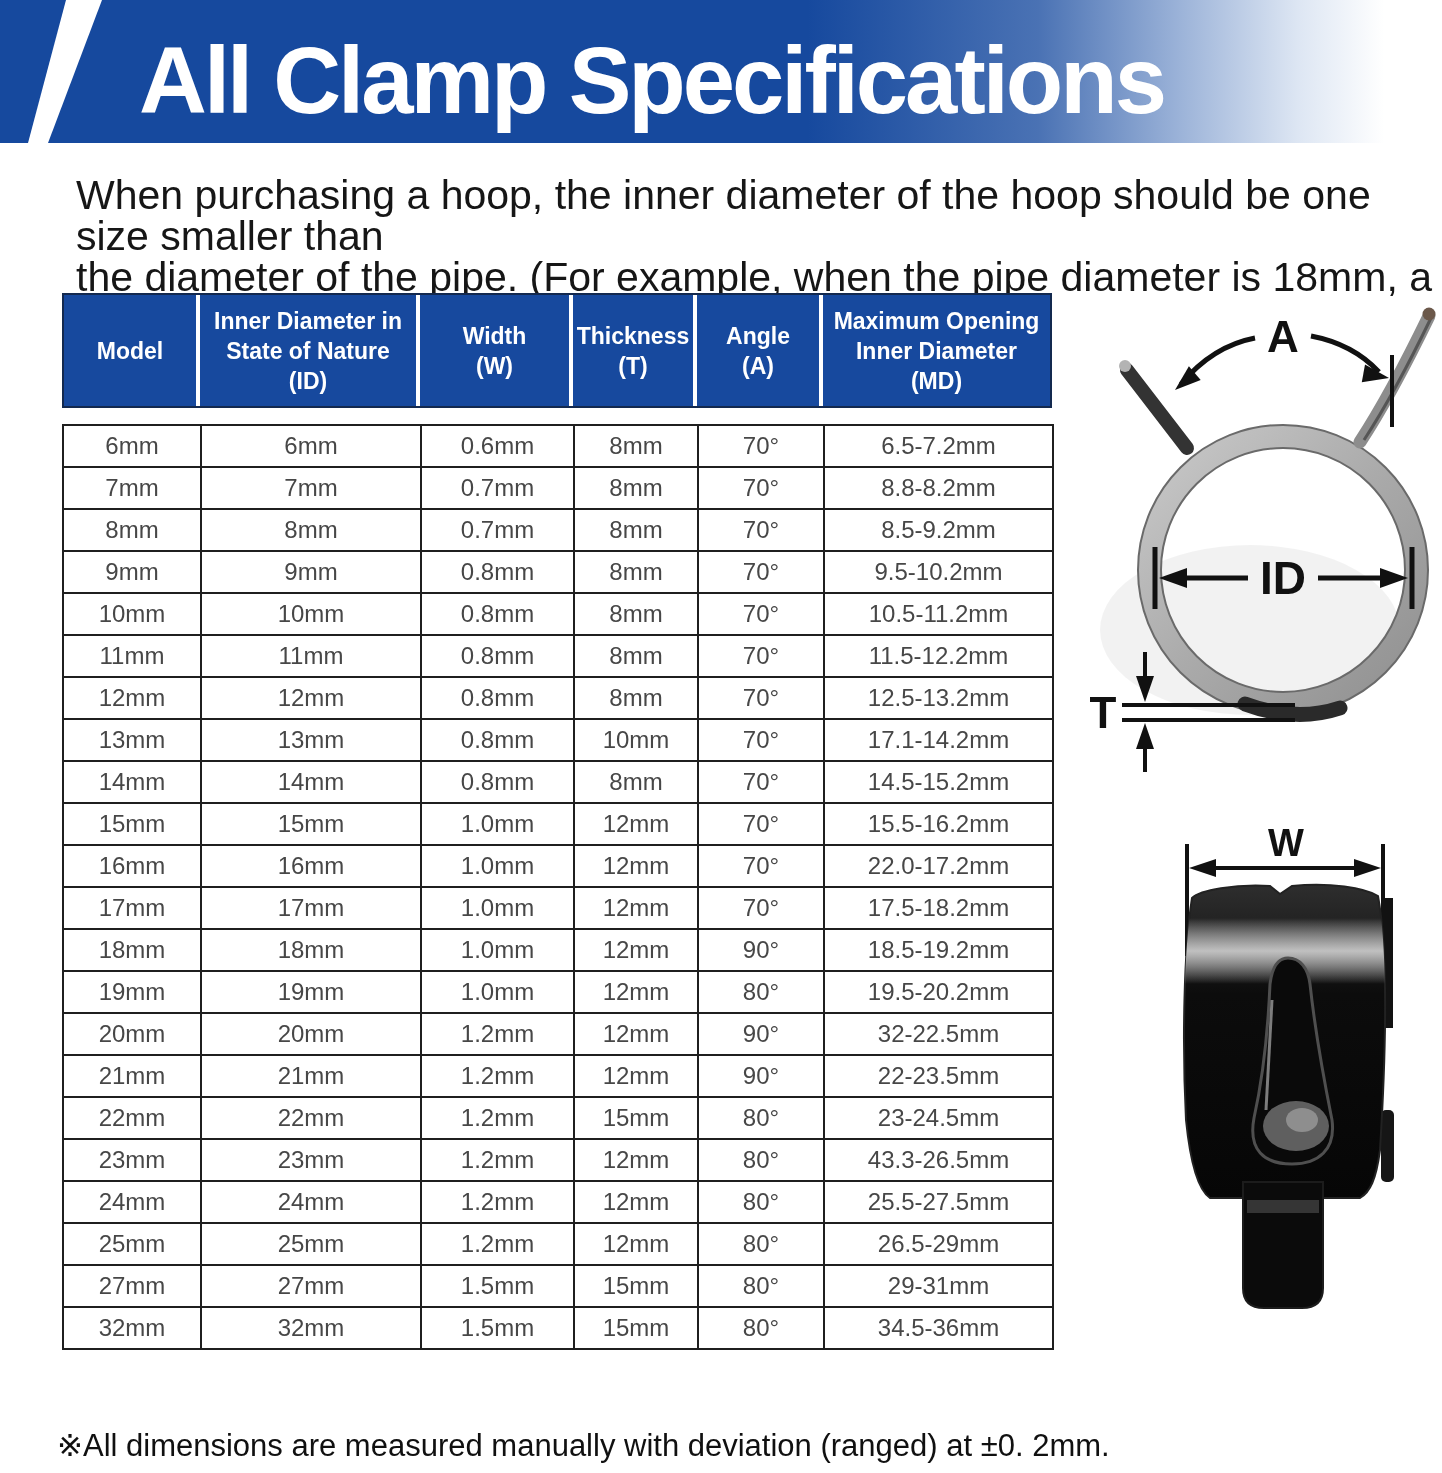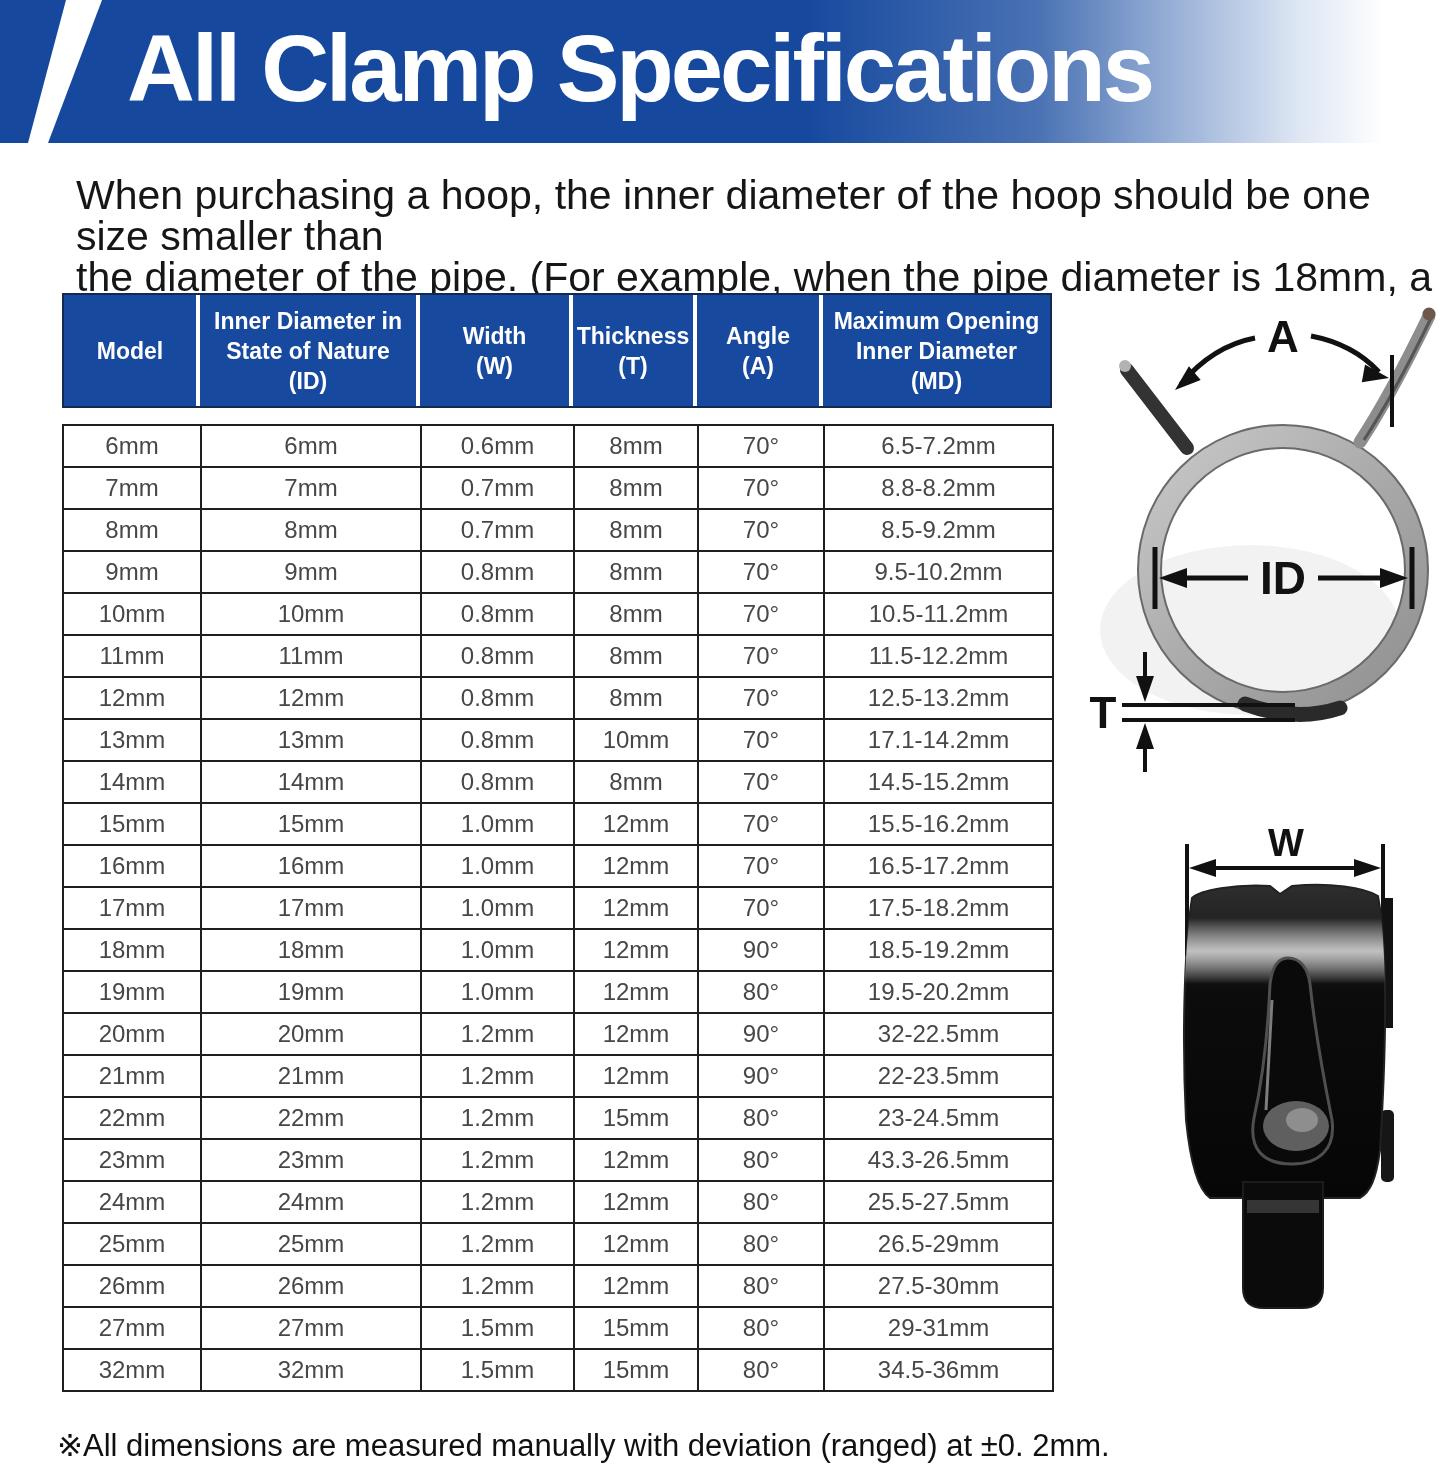--- a/index.html
+++ b/index.html
@@ -11,21 +11,21 @@
   .banner{
     position:absolute;left:0;top:0;width:1442px;height:143px;
     background:linear-gradient(90deg,#16499e 0%,#16499e 56%,#4a72b4 72%,#9db4d9 82%,#dde6f3 90%,#ffffff 96%);
   }
   .banner-slash{
     position:absolute;left:0;top:0;width:100%;height:100%;background:#ffffff;
     clip-path:polygon(66px 0px,102px 0px,48px 143px,28px 143px);
   }
   .banner h1{
     position:absolute;left:127px;top:50%;transform:translateY(-53%);
-    margin:0;color:#ffffff;font-size:94px;font-weight:700;letter-spacing:-3px;white-space:nowrap;
+    margin:12px;color:#ffffff;font-size:94px;font-weight:700;letter-spacing:-3px;white-space:nowrap;
   }
   
   .intro{
     position:absolute;left:64px;top:163px;width:1370px;margin:12px;
     font-size:41px;line-height:41px;color:#161616;white-space:pre-line;
   }
   
   .spec-table-wrap{position:absolute;left:62px;top:293px;width:990px;}
   .spec-head{
     box-sizing:border-box;width:990px;height:115px;border:2px solid #13294f;background:#ffffff;
@@ -172,21 +172,21 @@
             <td>12mm</td>
             <td>70°</td>
             <td>15.5-16.2mm</td>
           </tr>
           <tr>
             <td>16mm</td>
             <td>16mm</td>
             <td>1.0mm</td>
             <td>12mm</td>
             <td>70°</td>
-            <td>16.5-17.2mm</td>
+            <td>22.0-17.2mm</td>
           </tr>
           <tr>
             <td>17mm</td>
             <td>17mm</td>
             <td>1.0mm</td>
             <td>12mm</td>
             <td>70°</td>
             <td>17.5-18.2mm</td>
           </tr>
           <tr>
@@ -245,28 +245,20 @@
             <td>80°</td>
             <td>25.5-27.5mm</td>
           </tr>
           <tr>
             <td>25mm</td>
             <td>25mm</td>
             <td>1.2mm</td>
             <td>12mm</td>
             <td>80°</td>
             <td>26.5-29mm</td>
-          </tr>
-          <tr>
-            <td>26mm</td>
-            <td>26mm</td>
-            <td>1.2mm</td>
-            <td>12mm</td>
-            <td>80°</td>
-            <td>27.5-30mm</td>
           </tr>
           <tr>
             <td>27mm</td>
             <td>27mm</td>
             <td>1.5mm</td>
             <td>15mm</td>
             <td>80°</td>
             <td>29-31mm</td>
           </tr>
           <tr>

